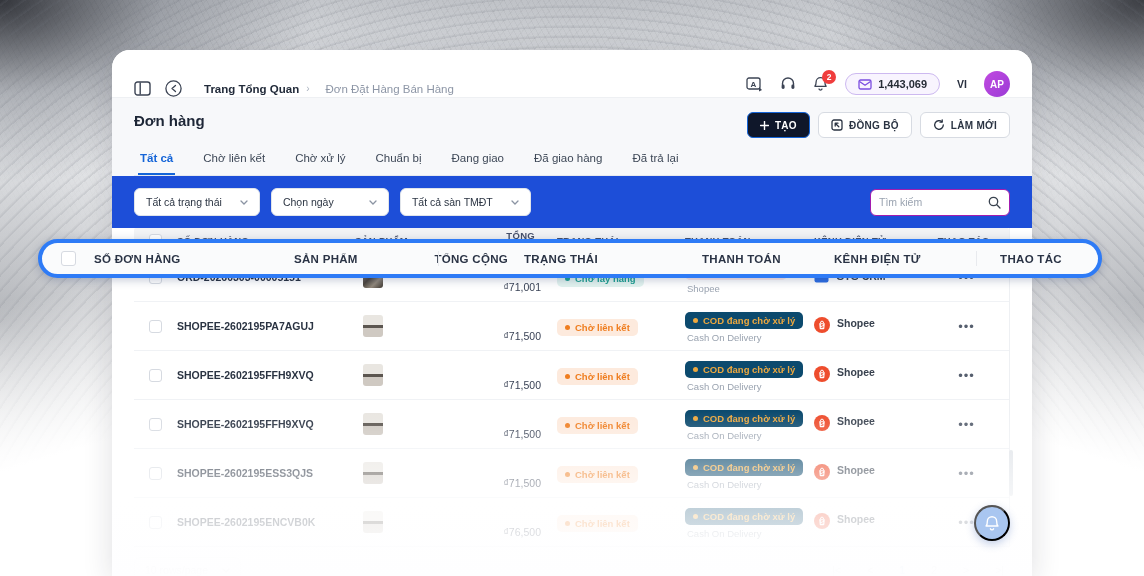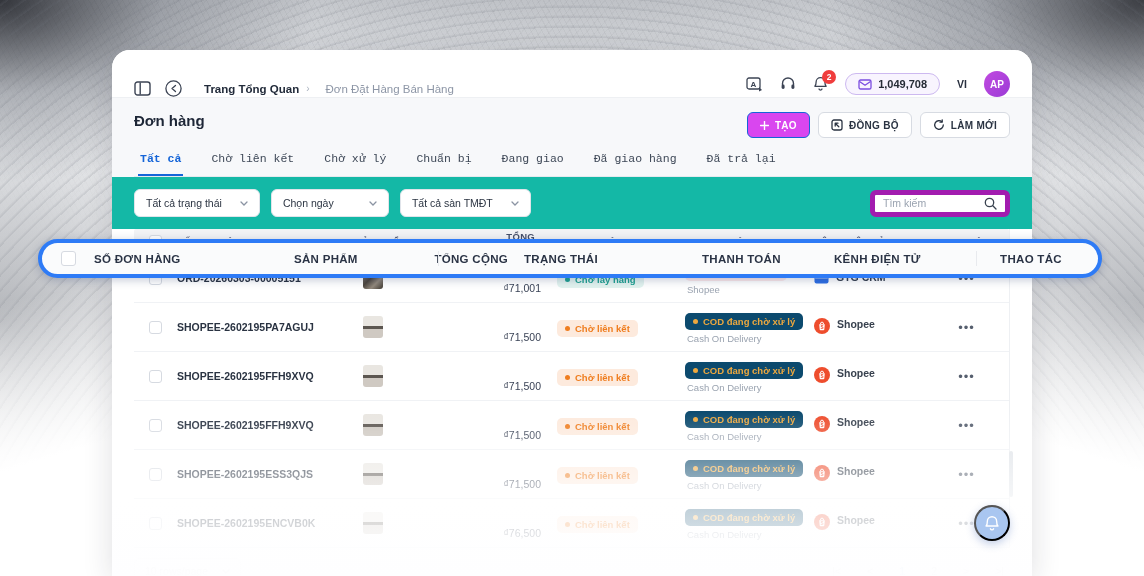--- a/index.html
+++ b/index.html
@@ -49,35 +49,35 @@
   .avatar { width:26px; height:26px; border-radius:50%; background:linear-gradient(135deg,#c14ae0,#9b3bd6);
     color:#fff; font-size:10px; font-weight:700; display:flex; align-items:center; justify-content:center; cursor:pointer; }
 
   
   .content-head { background:#f7f8fa; padding:14px 22px 0; }
   .head-row { display:flex; }
   .page-title { font-size:15px; font-weight:700; color:#1d2636; }
   .head-actions { margin-left:auto; display:flex; gap:8px; }
   .btn { display:flex; align-items:center; gap:6px; height:26px; padding:0 12px; border-radius:6px;
     font-size:10px; font-weight:700; letter-spacing:.3px; cursor:pointer; border:1px solid #d7dbe2; background:#fff; color:#2a3342; }
-  .btn.primary { background:#d946ef; border-color:#1565d8; color:#fff; }
+  .btn.primary { background:#0f172a; border-color:#1565d8; color:#fff; }
   .btn svg { flex:none; }
 
   
-  .tabs { display:flex; gap:26px; margin-top:14px; padding:0 4px; border-bottom:1px solid #e6e9ee;font-family:Liberation Mono, monospace; }
+  .tabs { display:flex; gap:26px; margin-top:14px; padding:0 4px; border-bottom:1px solid #e6e9ee; }
   .tab { font-size:11.5px; color:#3e4857; padding:0 2px 9px; cursor:pointer; border-bottom:2px solid transparent; white-space:nowrap; }
   .tab.active { color:#1565d8; font-weight:700; border-bottom-color:#1565d8; }
 
   
-  .filter-row { background:#14b8a6; display:flex; align-items:center; padding:12px 22px 12px; }
+  .filter-row { background:#1d4ed8; display:flex; align-items:center; padding:12px 22px 12px; }
   .drop { display:flex; align-items:center; gap:18px; height:28px; padding:0 11px; background:#fff;
     border:1px solid #e0e4ea; border-radius:6px; font-size:10.5px; color:#2b3442; cursor:pointer; margin-right:11px; }
   .drop .chev { color:#8b94a3; }
   .search-box { margin-left:auto; display:flex; align-items:center; width:140px; height:27px; background:#fff;
-    border:5px solid #a21caf; border-radius:6px; padding:0 8px; }
+    border:1px solid #a21caf; border-radius:6px; padding:0 8px; }
   .search-box input { border:none; outline:none; width:100%; font-size:10.5px; color:#39424f; background:transparent; font-family:inherit; }
   .search-box input::placeholder { color:#9aa3b0; }
   .search-box svg { flex:none; color:#39424f; }
 
   
   .table-area { position:relative; background:#fff; margin:0 22px; border-right:1px solid #eef0f3; }
   .grid-row { display:grid; grid-template-columns:43px 178px 120px 66px 128px 135px 120px 1fr; align-items:center; }
   .thead { background:#f2f3f5; height:25px; border-radius:2px; }
   .th { font-size:9.5px; font-weight:700; letter-spacing:.3px; color:#47506a; text-transform:uppercase; padding-right:6px; }
   .c-check { display:flex; justify-content:center; }
@@ -182,21 +182,21 @@
               <path d="M6 13 a1.6 1.6 0 0 0 3 0" stroke="#3c4454" stroke-width="1.3" fill="none" stroke-linecap="round"></path>
             </svg>
           </button>
           <span class="badge-dot">2</span>
         </div>
         <div class="credit-pill">
           <svg width="14" height="11" viewBox="0 0 14 11" fill="none">
             <rect x="1" y="1" width="12" height="9" rx="1.6" stroke="#7b4de0" stroke-width="1.3"></rect>
             <path d="M1.5 2.5 L7 6.2 L12.5 2.5" stroke="#7b4de0" stroke-width="1.3" fill="none" stroke-linejoin="round"></path>
           </svg>
-          <span>1,049,708</span>
+          <span>1,443,069</span>
         </div>
         <span class="lang">VI</span>
         <div class="avatar">AP</div>
       </div>
     </div>
 
     <div class="content-head">
       <div class="head-row">
         <div class="page-title">Đơn hàng</div>
         <div class="head-actions">

